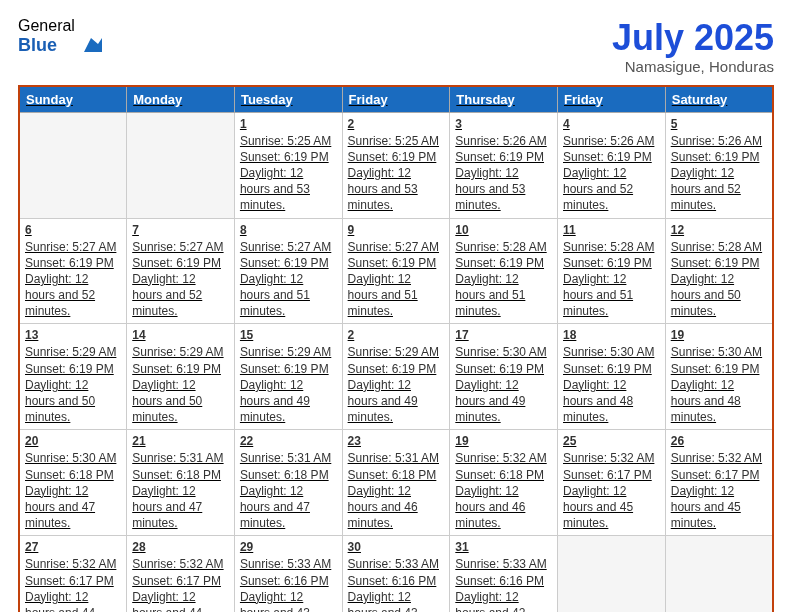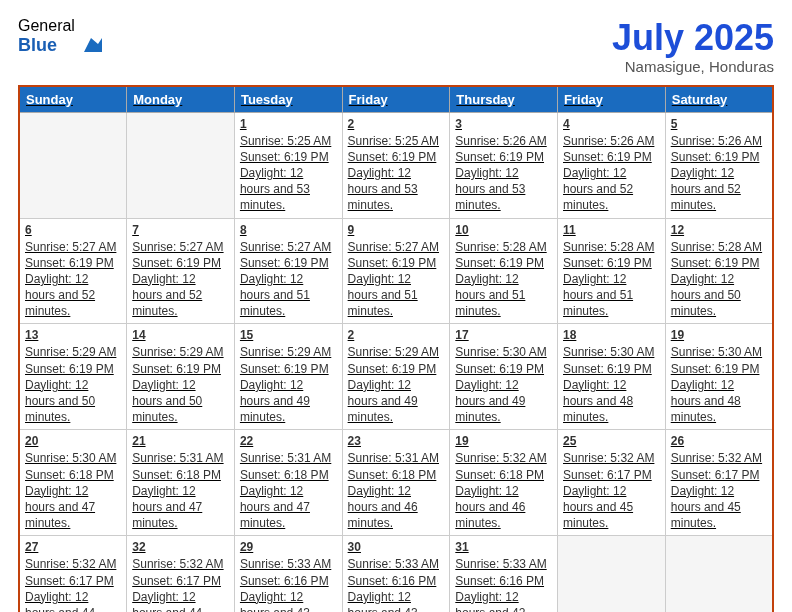--- a/index.html
+++ b/index.html
@@ -235,21 +235,21 @@
             <span class="day-num">26</span>
             <div class="day-info">Sunrise: 5:32 AM<br>Sunset: 6:17 PM<br>Daylight: 12 hours and 45 minutes.</div>
           </td>
         </tr>
         <tr>
           <td>
             <span class="day-num">27</span>
             <div class="day-info">Sunrise: 5:32 AM<br>Sunset: 6:17 PM<br>Daylight: 12 hours and 44 minutes.</div>
           </td>
           <td>
-            <span class="day-num">32</span>
+            <span class="day-num">28</span>
             <div class="day-info">Sunrise: 5:32 AM<br>Sunset: 6:17 PM<br>Daylight: 12 hours and 44 minutes.</div>
           </td>
           <td>
             <span class="day-num">29</span>
             <div class="day-info">Sunrise: 5:33 AM<br>Sunset: 6:16 PM<br>Daylight: 12 hours and 43 minutes.</div>
           </td>
           <td>
             <span class="day-num">30</span>
             <div class="day-info">Sunrise: 5:33 AM<br>Sunset: 6:16 PM<br>Daylight: 12 hours and 43 minutes.</div>
           </td>

